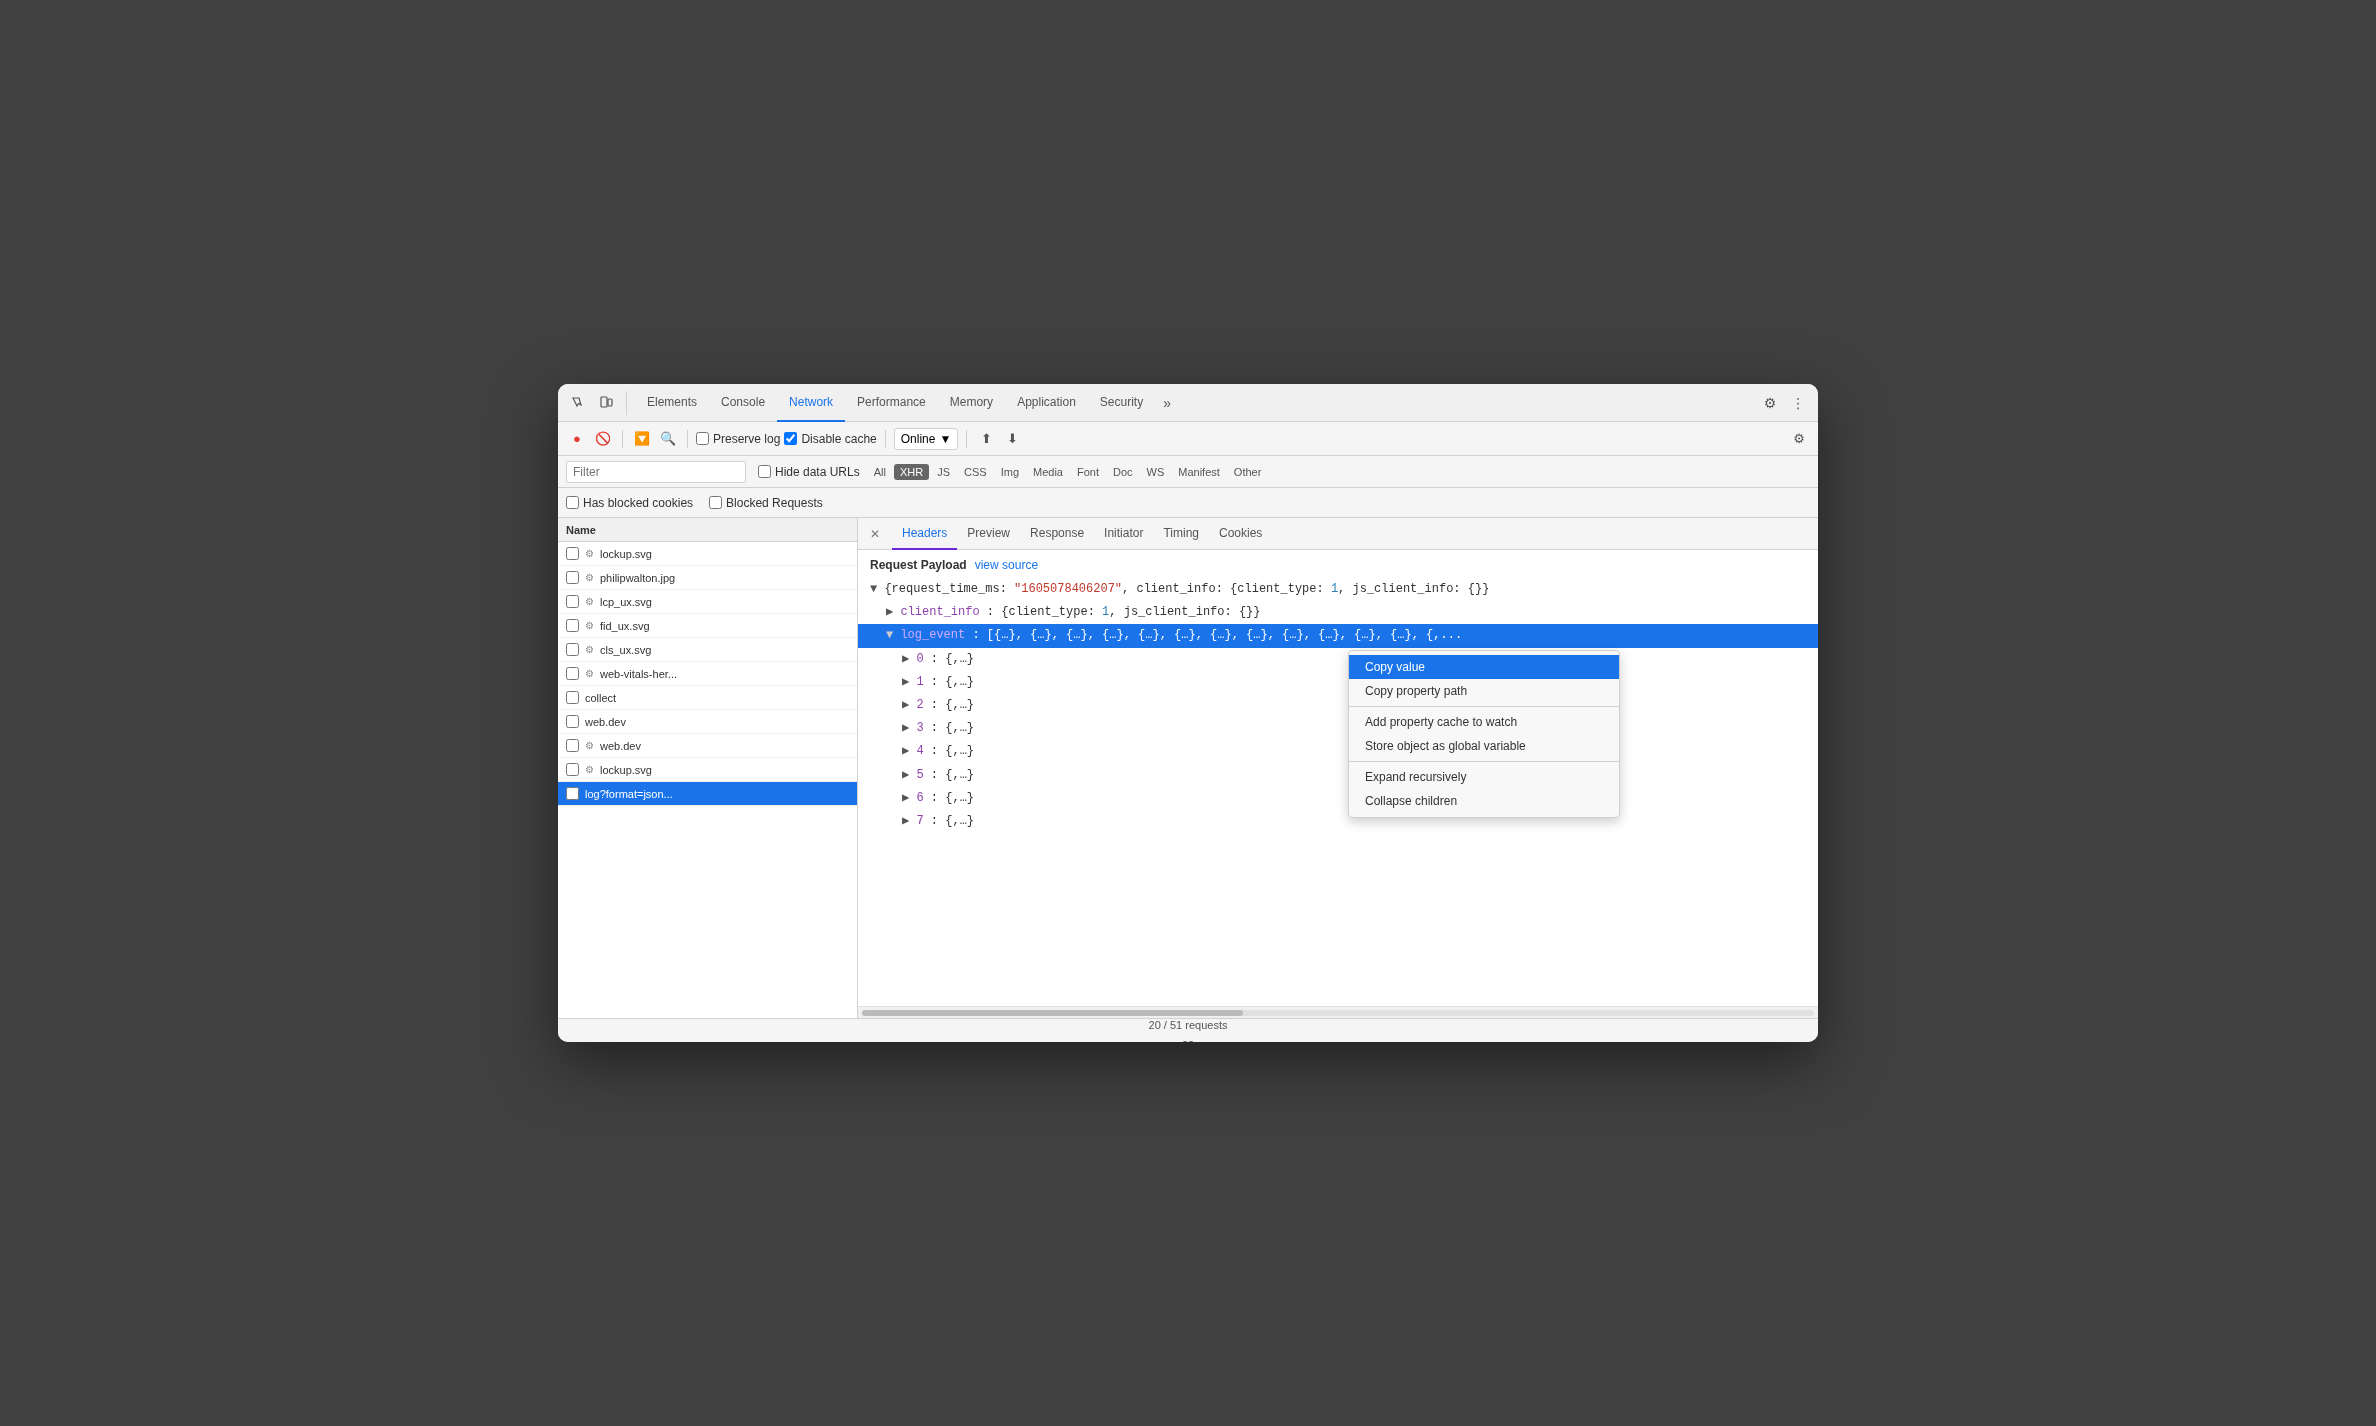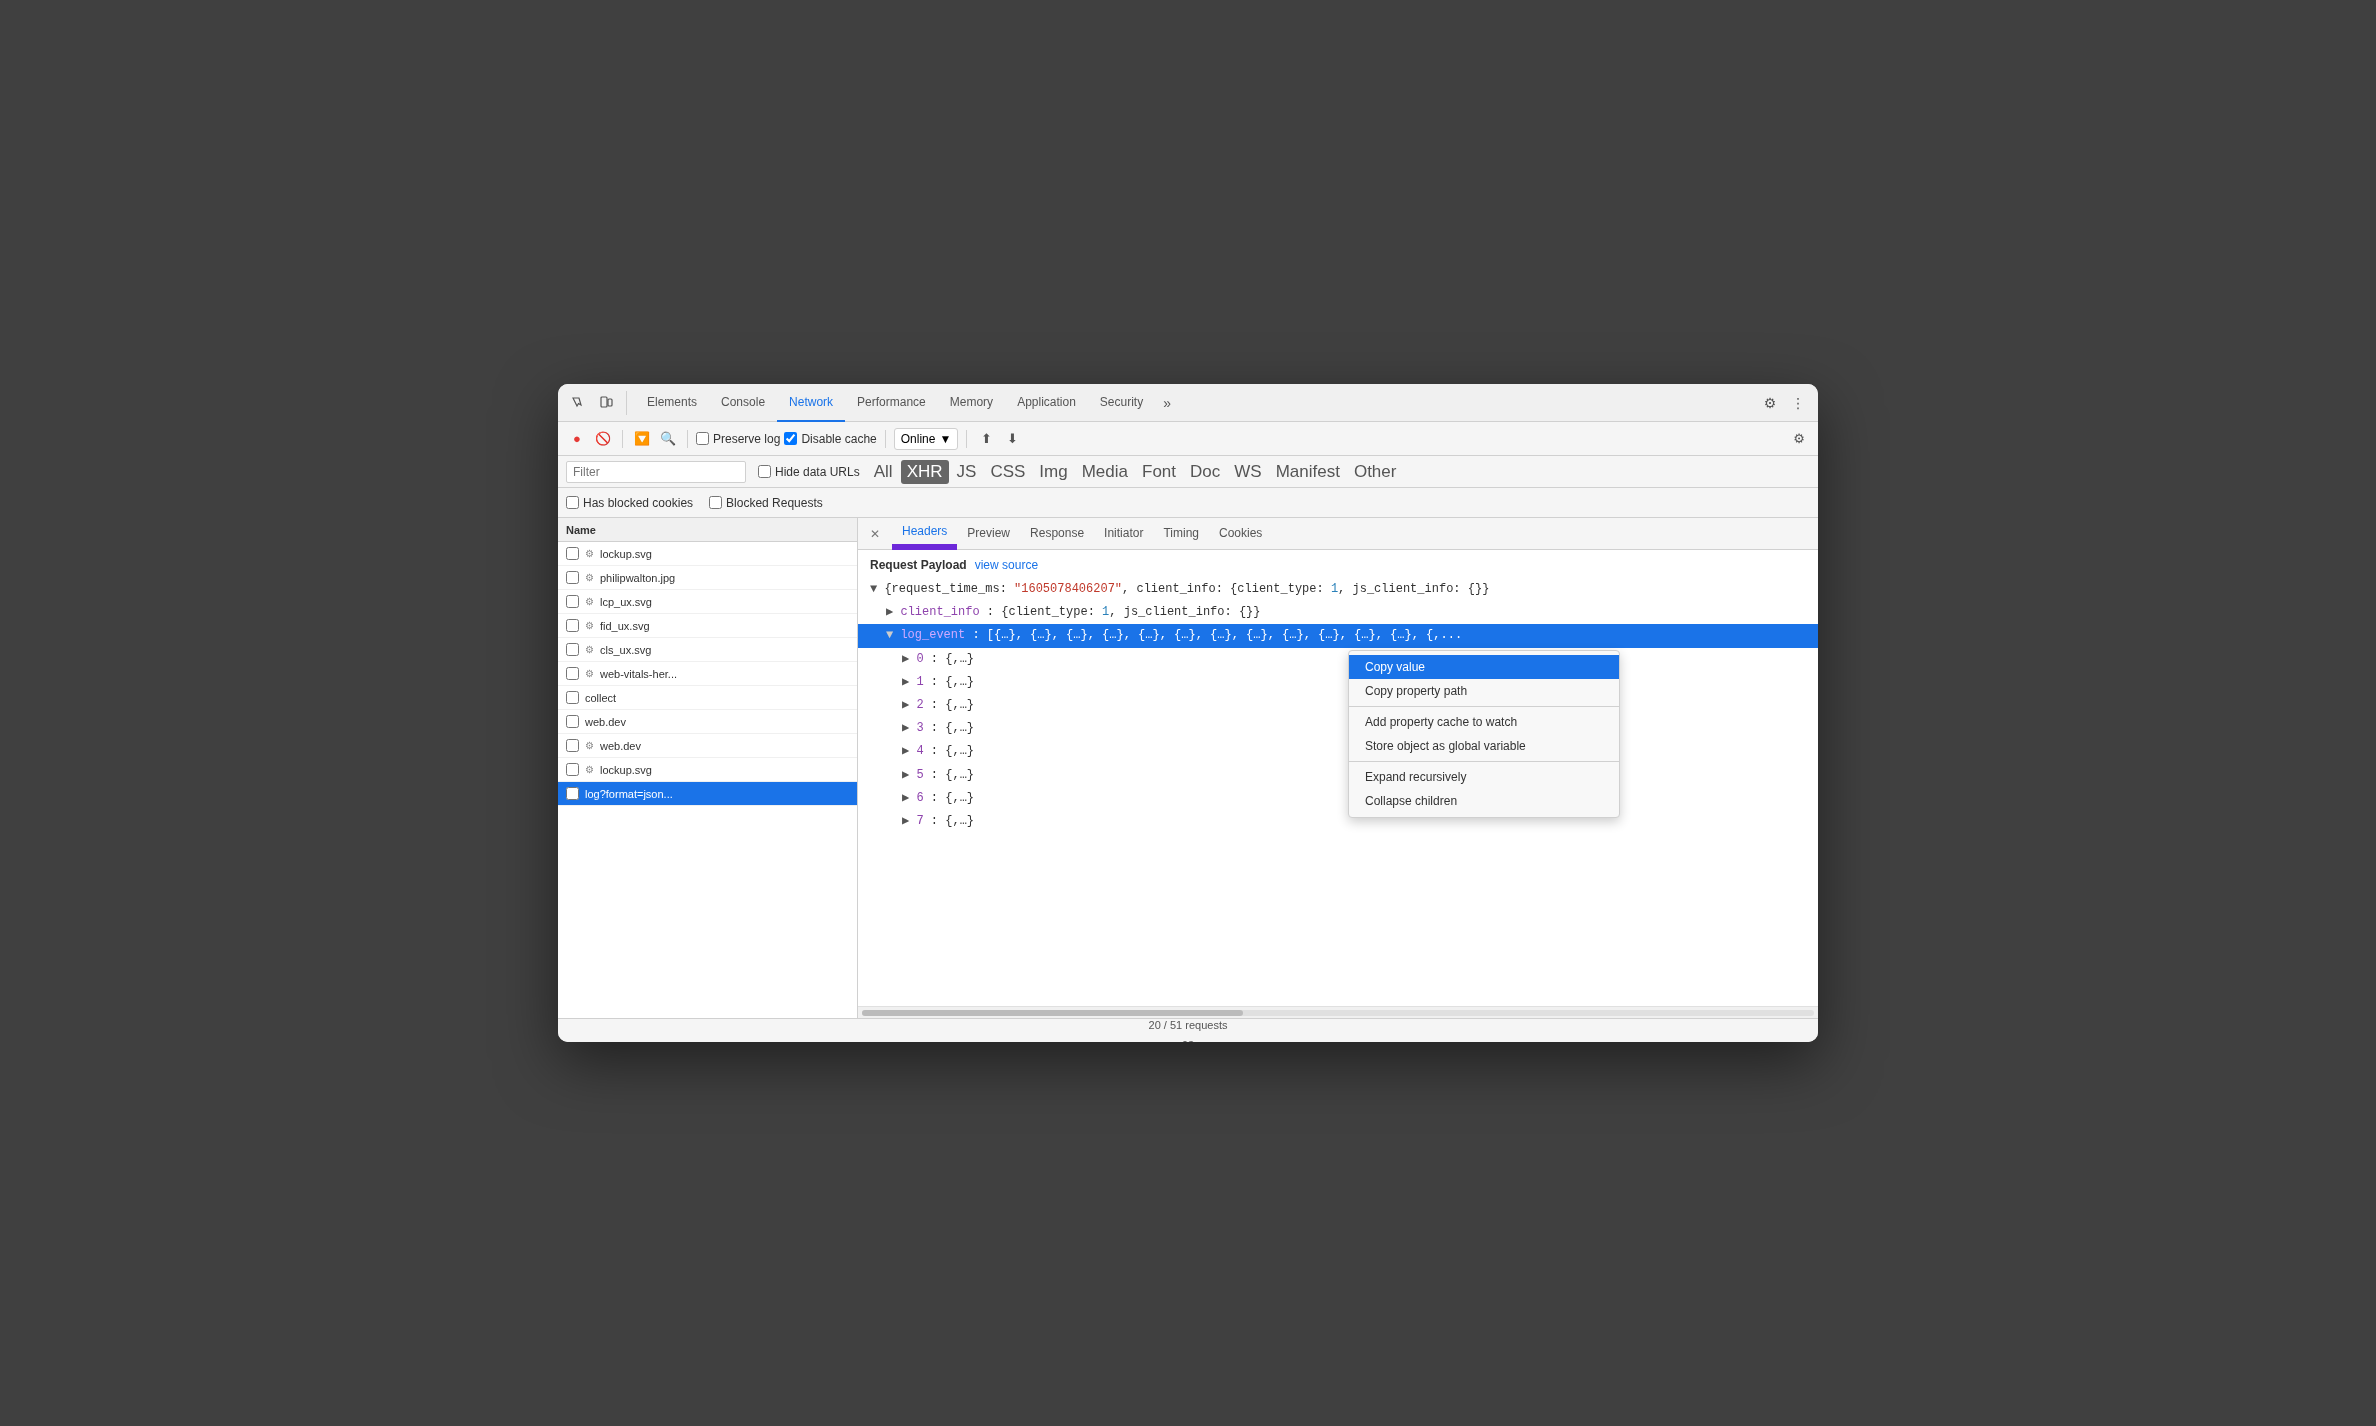--- a/index.html
+++ b/index.html
@@ -169,21 +169,21 @@
       color: #333;
     }
     .filter-type {
       display: flex;
       align-items: center;
       gap: 2px;
       margin-left: 4px;
     }
     .filter-tag {
       padding: 2px 6px;
-      font-size: 17px;
+      font-size: 11px;
       color: #555;
       cursor: pointer;
       border-radius: 3px;
     }
     .filter-tag.active {
       background: #666;
       color: #fff;
       border-radius: 3px;
     }
     
@@ -272,21 +272,21 @@
       height: 32px;
       display: flex;
       align-items: center;
       font-size: 12px;
       color: #555;
       cursor: pointer;
       border-bottom: 2px solid transparent;
     }
     .detail-tab.active {
       color: #1a73e8;
-      border-bottom: 6px solid #6d28d9;
+      border-bottom: 2px solid #6d28d9;
     }
     
     .detail-content {
       flex: 1;
       overflow-y: auto;
       padding: 8px 12px;
       font-size: 12px;
       color: #333;
       font-family: 'Menlo', 'Courier New', monospace;
       position: relative;

